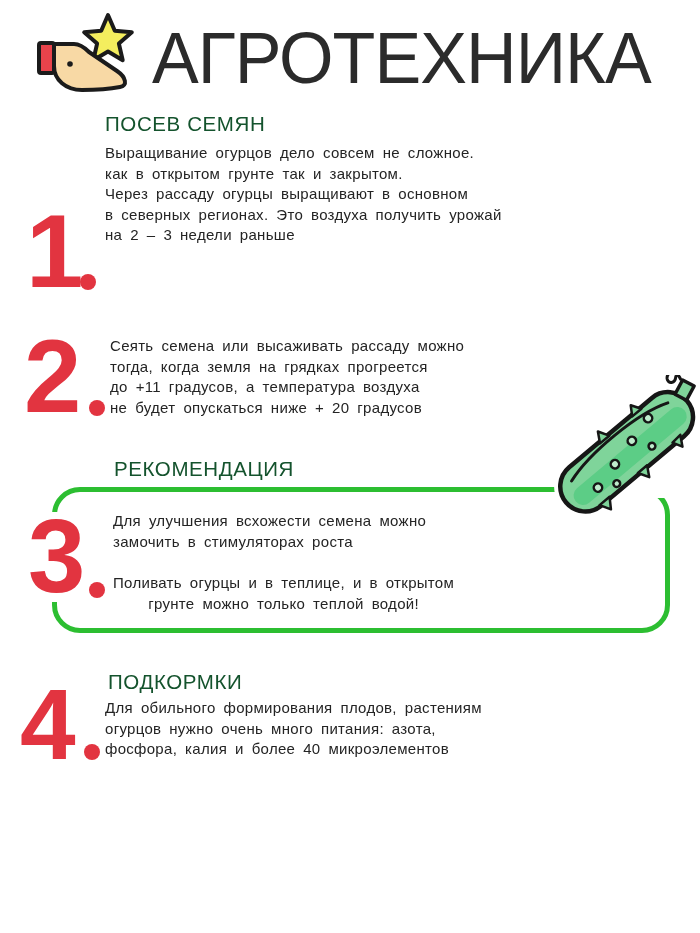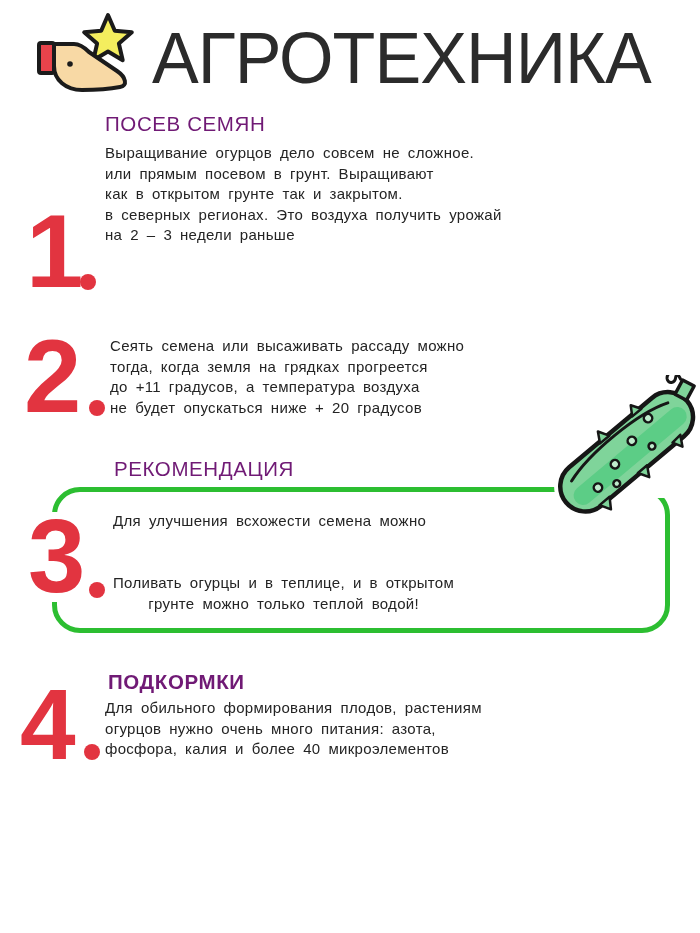--- a/index.html
+++ b/index.html
@@ -8,21 +8,21 @@
     font-family:"Liberation Sans","DejaVu Sans",sans-serif;color:#232323;
   }
   .abs{position:absolute;}
   
   .page-title{
     left:152px;top:21px;font-size:73px;line-height:1;font-weight:400;color:#2b2b2b;
     letter-spacing:-1px;transform:scaleX(0.96);transform-origin:left top;white-space:nowrap;
   }
   
   .sec-header{
-    font-size:20.5px;line-height:1.2;letter-spacing:0.6px;color:#701a75;white-space:nowrap;
+    font-size:20.5px;line-height:1.2;letter-spacing:0.6px;color:#14532d;white-space:nowrap;
   }
   
   .para{font-size:15px;letter-spacing:0.3px;word-spacing:3.5px;color:#242424;}
   .para .ln{line-height:20.6px;white-space:nowrap;}
   
   .big-num{
     color:#e23440;font-weight:700;font-size:103px;line-height:1;white-space:nowrap;
   }
   .num-dot{
     width:16px;height:16px;border-radius:50%;background:#e23440;
@@ -49,22 +49,22 @@
 
 <div class="abs page-title">АГРОТЕХНИКА</div>
 
 <div class="abs big-num" style="left:26px;top:200px;">1</div>
 <div class="abs num-dot" style="left:80px;top:274px;"></div>
 
 <div class="abs sec-header" style="left:105px;top:112px;">ПОСЕВ СЕМЯН</div>
 
 <div class="abs para" style="left:105px;top:143px;">
   <div class="ln">Выращивание огурцов дело совсем не сложное.</div>
-  <div class="ln">или прямым посевом в грунт. Выращивают</div>
   <div class="ln">как в открытом грунте так и закрытом.</div>
+  <div class="ln">Через рассаду огурцы выращивают в основном</div>
   <div class="ln">в северных регионах. Это воздуха получить урожай</div>
   <div class="ln">на 2 – 3 недели раньше</div>
 </div>
 
 <div class="abs big-num" style="left:24px;top:325px;">2</div>
 <div class="abs num-dot" style="left:89px;top:400px;"></div>
 
 <div class="abs para" style="left:110px;top:336px;">
   <div class="ln">Сеять семена или высаживать рассаду можно</div>
   <div class="ln">тогда, когда земля на грядках прогреется</div>
@@ -78,20 +78,21 @@
 
 <div class="abs mask" style="left:556px;top:471px;width:118px;height:27px;"></div>
 
 <div class="abs mask" style="left:34px;top:512px;width:46px;height:90px;"></div>
 
 <div class="abs big-num" style="left:28px;top:505px;">3</div>
 <div class="abs num-dot" style="left:89px;top:582px;"></div>
 
 <div class="abs para" style="left:113px;top:511px;">
   <div class="ln">Для улучшения всхожести семена можно</div>
+  <div class="ln">замочить в стимуляторах роста</div>
 </div>
 <div class="abs para" style="left:113px;top:573px;text-align:center;">
   <div class="ln">Поливать огурцы и в теплице, и в открытом</div>
   <div class="ln">грунте можно только теплой водой!</div>
 </div>
 
 <div class="abs" style="left:551px;top:375px;width:150px;height:152px;">
   <svg width="150" height="152" viewBox="0 0 150 152">
     <g transform="rotate(-40 75 76)">
       <rect x="-10" y="45" width="170" height="64" rx="32" fill="#ffffff"></rect>
@@ -111,19 +112,19 @@
       <circle cx="98" cy="89" r="3.4" fill="#bfeccd" stroke="#161616" stroke-width="2.5"></circle>
       <path d="M149,64 l15,-6 l5,12 l-15,6 Z" fill="#7fd49a" stroke="#161616" stroke-width="3.5" stroke-linejoin="round"></path>
       <path d="M163,56 c3,-11 -6,-15 -10,-9 c-3,5 3,9 8,4" fill="none" stroke="#161616" stroke-width="3" stroke-linecap="round"></path>
     </g>
   </svg>
 </div>
 
 <div class="abs big-num" style="left:20px;top:674px;font-size:100px;">4</div>
 <div class="abs num-dot" style="left:84px;top:744px;"></div>
 
-<div class="abs sec-header" style="left:108px;top:670px;font-weight:bold;">ПОДКОРМКИ</div>
+<div class="abs sec-header" style="left:108px;top:670px;">ПОДКОРМКИ</div>
 
 <div class="abs para" style="left:105px;top:698px;">
   <div class="ln">Для обильного формирования плодов, растениям</div>
   <div class="ln">огурцов нужно очень много питания: азота,</div>
   <div class="ln">фосфора, калия и более 40 микроэлементов</div>
 </div>
 
 </body></html>

